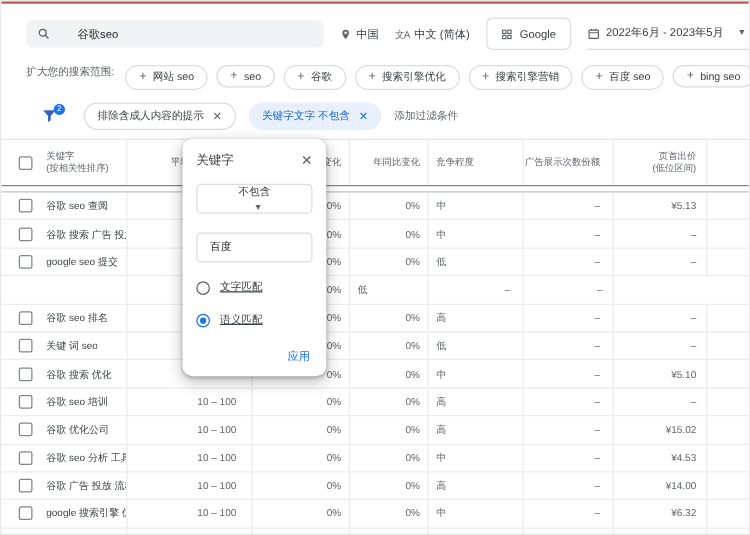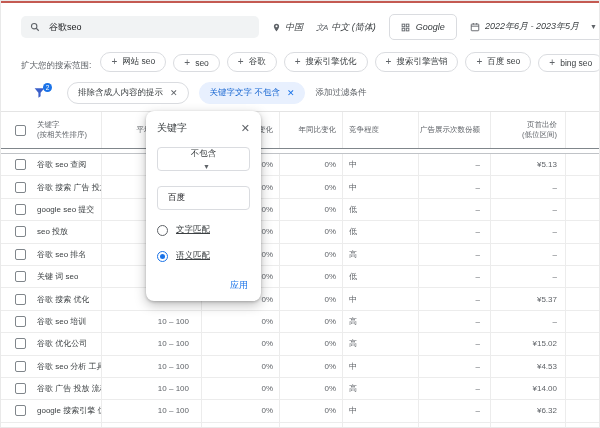--- a/index.html
+++ b/index.html
@@ -3,32 +3,32 @@
 <meta charset="utf-8">
 <style>
   html,body{margin:0;padding:0;background:#fff;}
   .app{position:relative;width:600px;height:428px;background:#fff;border:1px solid #e9e9e9;
        box-sizing:border-box;overflow:hidden;font-family:"Liberation Sans",sans-serif;color:#3c4043;}
   .topline{height:2px;background:#c45a52;}
 
   
   .topbar{display:flex;align-items:center;padding:9px 20px 5px 20px;gap:13px;height:30px;}
   .searchbox{flex:0 0 220px;height:22px;background:#f1f3f4;border-radius:5px;display:flex;
-             align-items:center;padding:0 9px;gap:7px;}
+             align-items:center;padding:0 9px;gap:20px;}
   .searchbox input{border:none;outline:none;background:transparent;font-size:9px;color:#202124;
                    width:100%;font-family:"Liberation Sans",sans-serif;}
-  .top-item{display:flex;align-items:center;gap:4px;font-size:9px;color:#3c4043;white-space:nowrap;font-style:italic;}
+  .top-item{display:flex;align-items:center;gap:4px;font-size:9px;color:#3c4043;white-space:nowrap;}
   .google-box{border:1px solid #dadce0;border-radius:5px;padding:7px 11px;display:flex;gap:6px;align-items:flex-end;}
   .date-box{border-bottom:1px solid #dadce0;padding:6px 2px 6px 0;display:flex;gap:5px;align-items:center;}
   .caret{font-size:7px;color:#5f6368;margin-left:6px;}
   .icon{display:inline-flex;align-items:center;justify-content:center;}
   .lang-glyph{font-size:8px;color:#5f6368;letter-spacing:-1px;}
 
   
-  .chips-row{display:flex;align-items:flex-end;gap:7px;padding:5px 20px;height:20px;font-size:8.5px;}
+  .chips-row{display:flex;align-items:flex-start;gap:7px;padding:5px 20px;height:20px;font-size:8.5px;}
   .chips-label{color:#5f6368;white-space:nowrap;margin-right:2px;}
   .chip{border:1px solid #dadce0;border-radius:11px;padding:3px 10px;display:flex;align-items:center;
         gap:5px;color:#3c4043;white-space:nowrap;background:#fff;cursor:pointer;}
   .plus{color:#5f6368;font-size:10px;line-height:6px;}
 
   
   .filter-row{display:flex;align-items:center;gap:10px;padding:6px 4px 5px 32px;height:20px;font-size:8.5px;}
   .funnel-wrap{position:relative;width:16px;height:15px;margin-right:8px;}
   .badge{position:absolute;top:-3px;right:-3px;width:9px;height:9px;border-radius:50%;background:#1a73e8;
          color:#fff;font-size:6.5px;display:flex;align-items:center;justify-content:center;}
@@ -256,24 +256,20 @@
           <div class="cell c-num"></div>
           <div class="cell c-pct">0%</div>
           <div class="cell c-pct">0%</div>
           <div class="cell c-comp">低</div>
           <div class="cell c-share">–</div>
           <div class="cell c-bid">–</div>
           <div class="cell"></div>
         </div>
 
         <div class="trow">
-          <div class="cell c-key">
-            <span class="checkbox"></span>
-            <span class="kw">seo 投放</span>
-          </div>
           <div class="cell c-num"></div>
           <div class="cell c-pct">0%</div>
           <div class="cell c-pct">0%</div>
           <div class="cell c-comp">低</div>
           <div class="cell c-share">–</div>
           <div class="cell c-bid">–</div>
           <div class="cell"></div>
         </div>
 
         <div class="trow">
@@ -307,21 +303,21 @@
         <div class="trow">
           <div class="cell c-key">
             <span class="checkbox"></span>
             <span class="kw">谷歌 搜索 优化</span>
           </div>
           <div class="cell c-num"></div>
           <div class="cell c-pct">0%</div>
           <div class="cell c-pct">0%</div>
           <div class="cell c-comp">中</div>
           <div class="cell c-share">–</div>
-          <div class="cell c-bid">¥5.37</div>
+          <div class="cell c-bid">¥5.10</div>
           <div class="cell"></div>
         </div>
 
         <div class="trow">
           <div class="cell c-key">
             <span class="checkbox"></span>
             <span class="kw">谷歌 seo 培训</span>
           </div>
           <div class="cell c-num">10 – 100</div>
           <div class="cell c-pct">0%</div>

